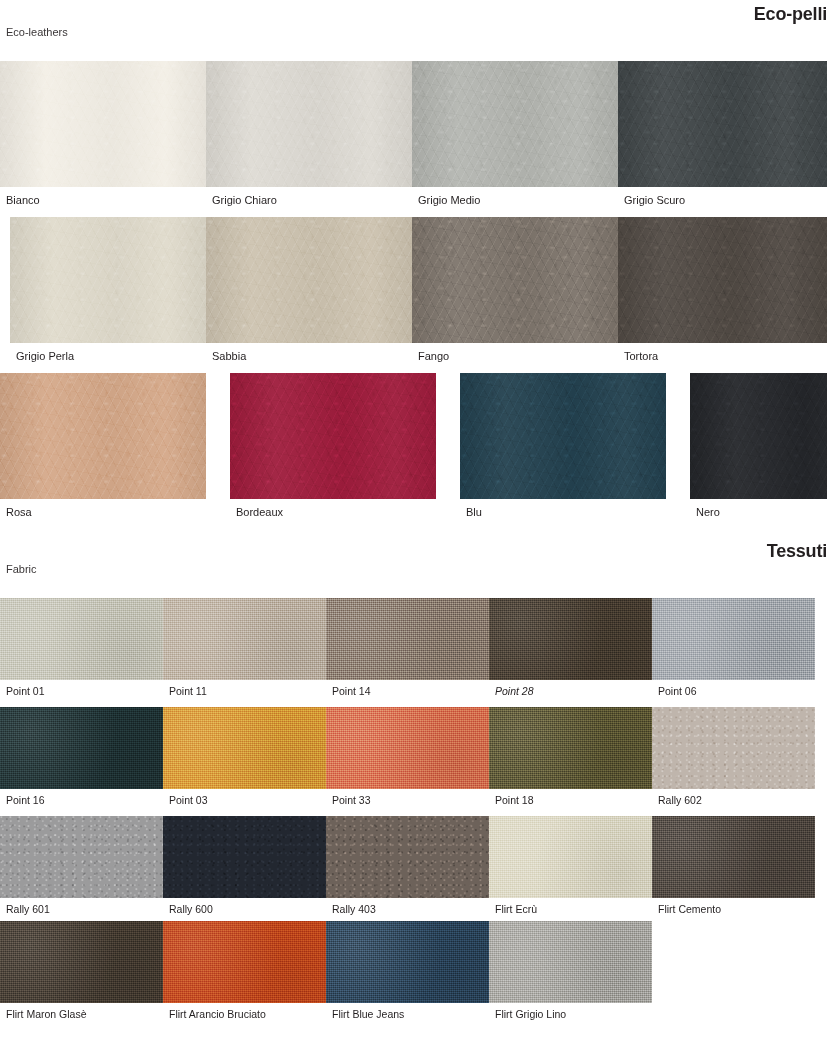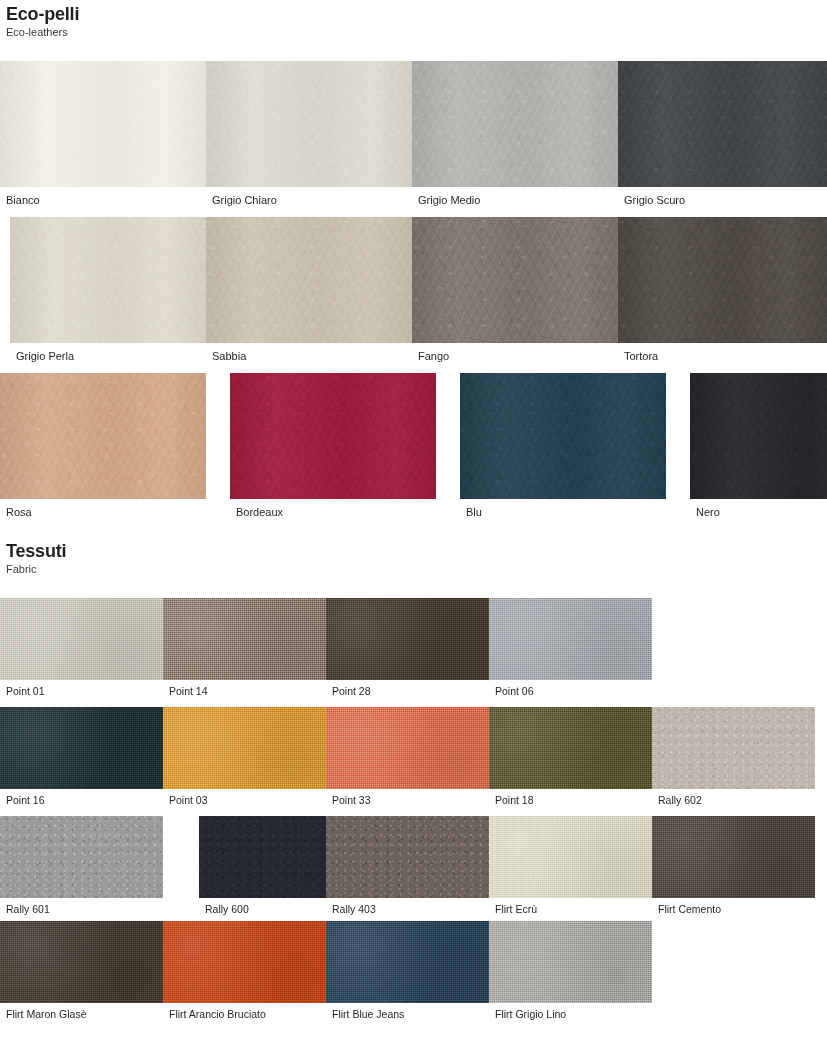--- a/index.html
+++ b/index.html
@@ -21,20 +21,21 @@
   }
 
   
   .section-head { padding-left: 6px; }
   .section-title {
     font-size: 18px;
     font-weight: bold;
     letter-spacing: -0.2px;
     color: #231f20;
     line-height: 20px;
+    text-align: right;
   }
   .section-sub {
     font-size: 11px;
     font-weight: normal;
     color: #3a3637;
     line-height: 14px;
     margin-top: 1px;
   }
 
   
@@ -205,24 +206,28 @@
           <div class="section-title">Tessuti</div>
           <div class="section-sub">Fabric</div>
         </div>
         <div class="spacer-10" style="height: 22px;"></div>
         <div class="swatch-row">
           <div class="swatch-cell" style="width: 163px; flex: 0 0 163px;">
             <div class="swatch tex-weave" style="height: 82px; background: rgb(200, 199, 186);"></div>
             <div class="fabric-label">Point 01</div>
           </div>
           <div class="swatch-cell" style="width: 163px; flex: 0 0 163px;">
+            <div class="swatch tex-weave" style="height: 82px; background: rgb(191, 179, 164);"></div>
+            <div class="fabric-label">Point 11</div>
+          </div>
+          <div class="swatch-cell" style="width: 163px; flex: 0 0 163px;">
             <div class="swatch tex-weave" style="height: 82px; background: rgb(140, 125, 112);"></div>
             <div class="fabric-label">Point 14</div>
           </div>
-          <div class="swatch-cell" style="width: 163px; flex: 0 0 163px;">
+          <div class="swatch-cell" style="width: 163px; flex: 0 0 163px; font-style: italic;">
             <div class="swatch tex-weave" style="height: 82px; background: rgb(70, 60, 48);"></div>
             <div class="fabric-label">Point 28</div>
           </div>
           <div class="swatch-cell" style="width: 163px; flex: 0 0 163px;">
             <div class="swatch tex-weave" style="height: 82px; background: rgb(165, 170, 176);"></div>
             <div class="fabric-label">Point 06</div>
           </div>
         </div>
         <div class="swatch-row" style="margin-top: 10px;">
           <div class="swatch-cell" style="width: 163px; flex: 0 0 163px;">
@@ -244,21 +249,21 @@
           <div class="swatch-cell" style="width: 163px; flex: 0 0 163px;">
             <div class="swatch tex-mottle" style="height: 82px; background: rgb(191, 181, 172);"></div>
             <div class="fabric-label">Rally 602</div>
           </div>
         </div>
         <div class="swatch-row" style="margin-top: 10px;">
           <div class="swatch-cell" style="width: 163px; flex: 0 0 163px;">
             <div class="swatch tex-mottle" style="height: 82px; background: rgb(155, 155, 156);"></div>
             <div class="fabric-label">Rally 601</div>
           </div>
-          <div class="swatch-cell" style="width: 163px; flex: 0 0 163px; padding-left: 36px;">
+          <div class="swatch-cell" style="width: 163px; flex: 0 0 163px;">
             <div class="swatch tex-mottle" style="height: 82px; background: rgb(34, 39, 48);"></div>
             <div class="fabric-label">Rally 600</div>
           </div>
           <div class="swatch-cell" style="width: 163px; flex: 0 0 163px;">
             <div class="swatch tex-mottle" style="height: 82px; background: rgb(109, 98, 90);"></div>
             <div class="fabric-label">Rally 403</div>
           </div>
           <div class="swatch-cell" style="width: 163px; flex: 0 0 163px;">
             <div class="swatch tex-weave" style="height: 82px; background: rgb(221, 217, 197);"></div>
             <div class="fabric-label">Flirt Ecrù</div>

